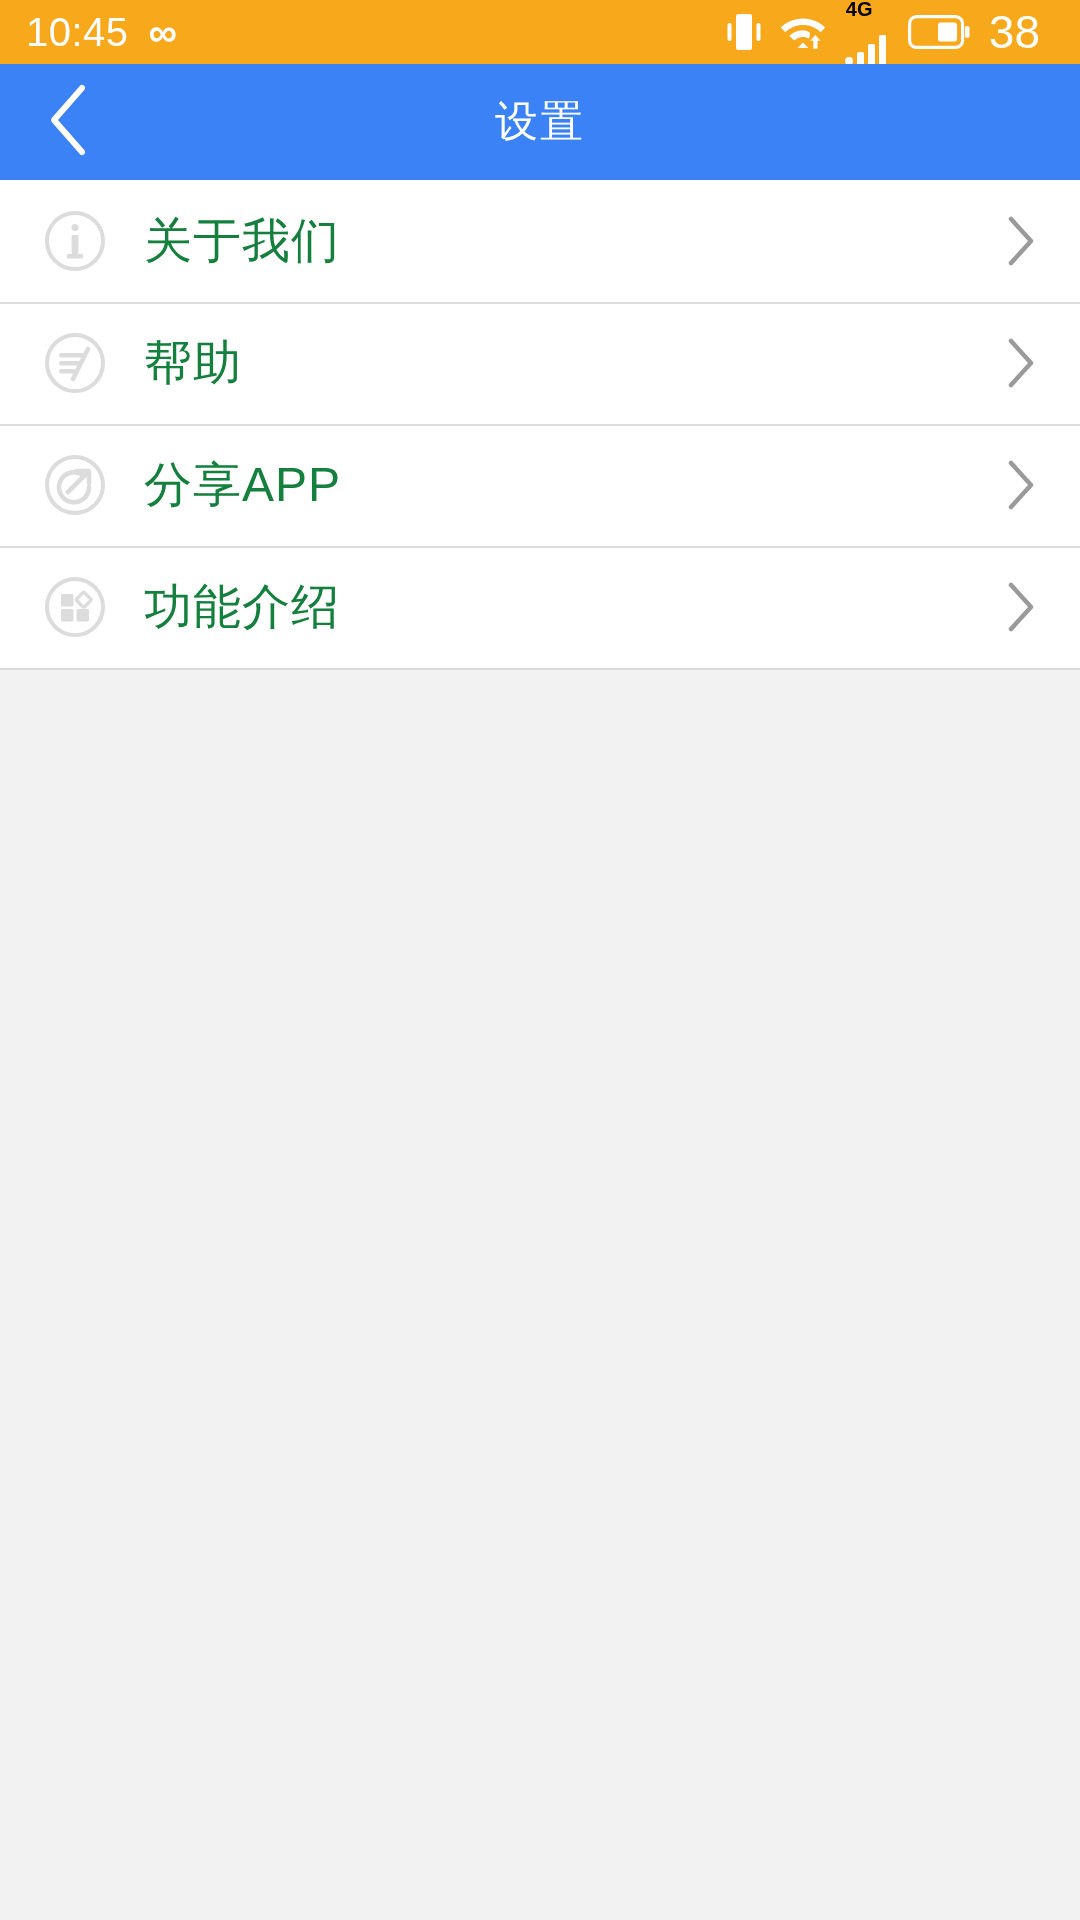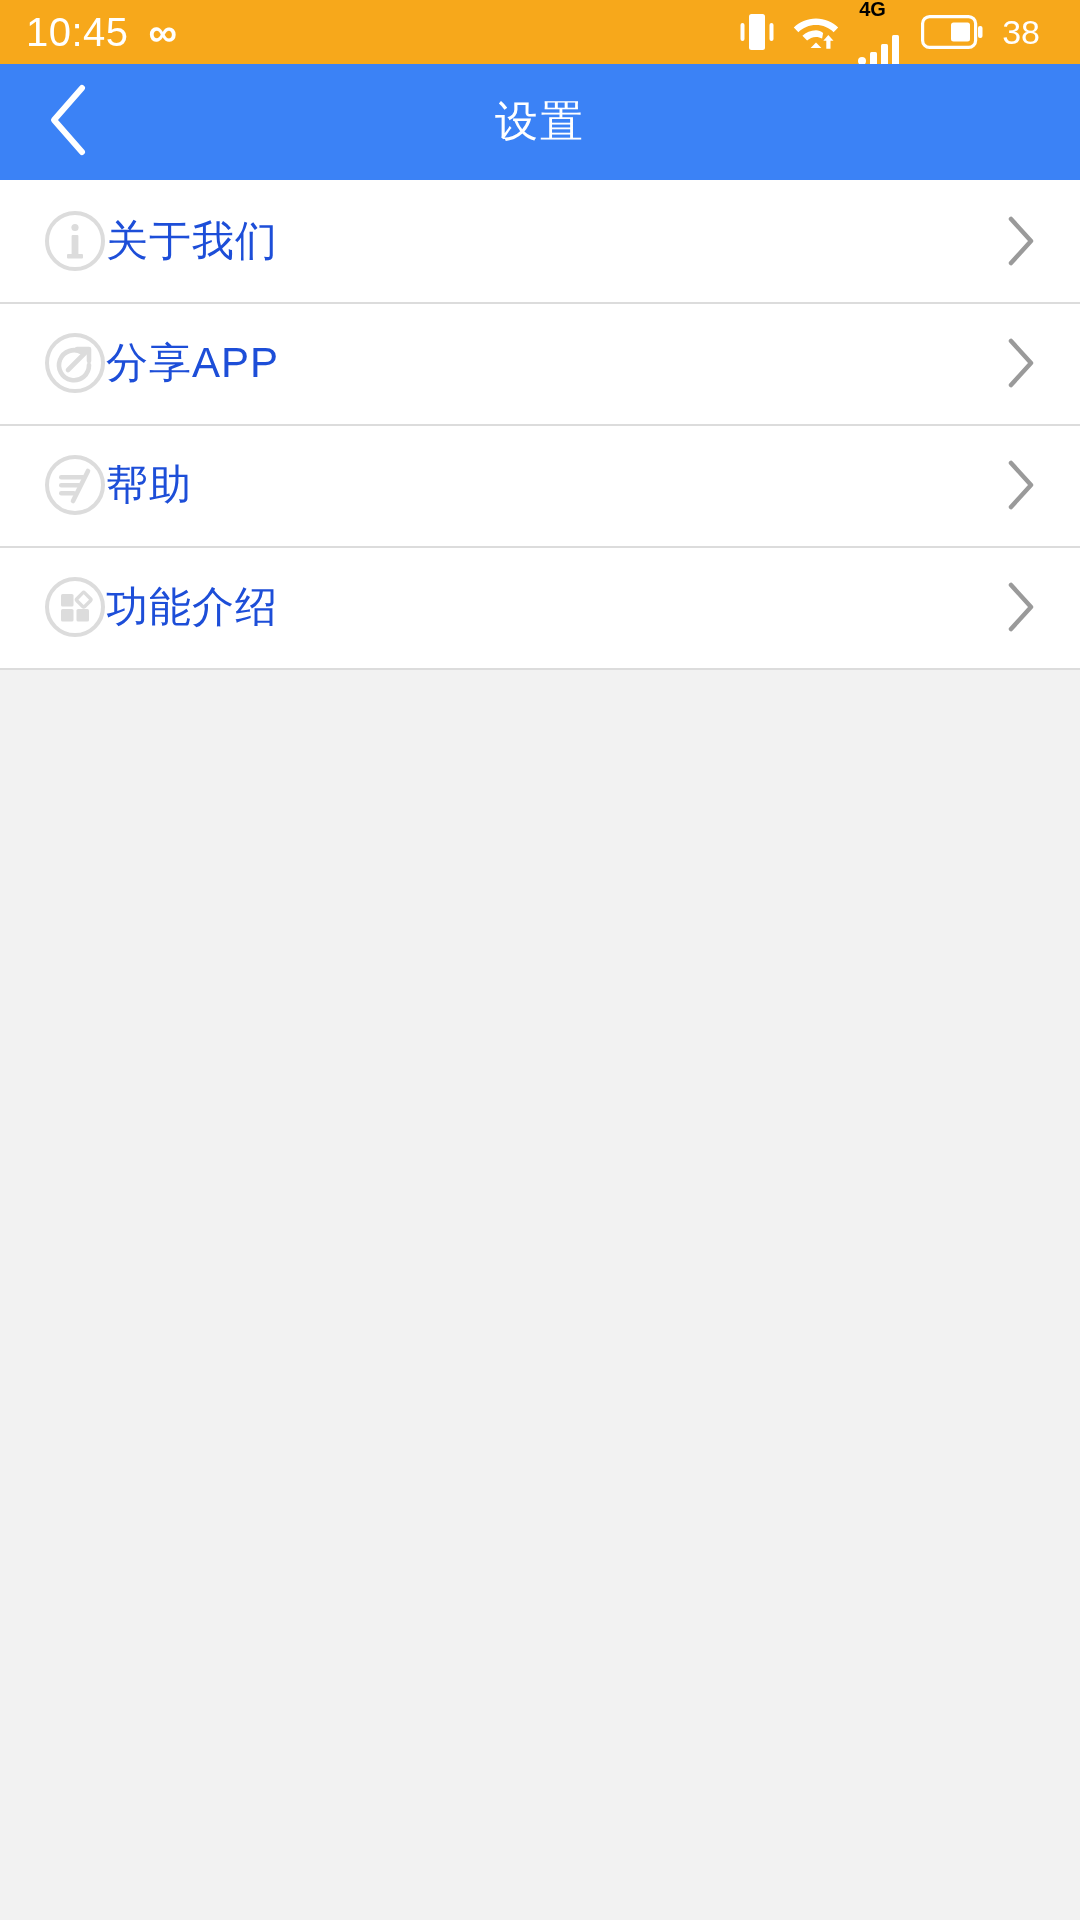--- a/index.html
+++ b/index.html
@@ -14,21 +14,21 @@
   
   .statusbar {
     height:64px; background:#f7a81b; color:#ffffff;
     display:flex; align-items:center; justify-content:space-between;
     padding:0 40px 0 26px; flex:0 0 64px;
   }
   .sb-left { display:flex; align-items:center; gap:20px; }
   .sb-time { font-size:40px; font-weight:400; letter-spacing:0.5px; line-height:1; }
   .sb-infinity { font-size:40px; line-height:1; font-weight:700; letter-spacing:-2px; }
   .sb-right { display:flex; align-items:center; gap:19px; }
-  .sb-batt-text { font-size:34px; line-height:1; }
+  .sb-batt-text { font-size:46px; line-height:1; }
   .ico { display:block; }
 
   
   .header {
     height:116px; background:#3b82f6; position:relative;
     display:flex; align-items:center; flex:0 0 116px;
   }
   .back-btn {
     position:absolute; left:14px; top:0; bottom:0;
     width:110px; display:flex; align-items:center; justify-content:center;
@@ -46,21 +46,21 @@
   }
   .row + .row::before {
     content:""; position:absolute; left:0; right:0; top:0;
     height:2px; background:#dcdcdc;
   }
   .list::after {
     content:""; display:block; height:2px; background:#dcdcdc;
   }
   .row-icon { width:62px; height:62px; flex:0 0 62px; display:flex; align-items:center; justify-content:center; }
   .row-label {
-    font-size:42px; color:#1d4ed8;
+    margin-left:38px; font-size:48px; color:#15803d;
     font-weight:400; letter-spacing:1px; flex:1 1 auto;
   }
   .row-chevron { width:46px; height:46px; flex:0 0 46px; display:flex; align-items:center; justify-content:center; }
 
   
   .filler { flex:1 1 auto; background:#f2f2f2; }
 </style>
 </head>
 <body>
 
@@ -141,55 +141,55 @@
         <svg width="30" height="52" viewBox="0 0 30 52" fill="none" stroke="#9a9a9a" stroke-width="4.5" stroke-linecap="round" stroke-linejoin="round">
           <polyline points="5,4 25,26 5,48"></polyline>
         </svg>
       </span>
     </div>
 
     <div class="row">
       <span class="row-icon">
         <svg width="62" height="62" viewBox="0 0 62 62" fill="none">
           <circle cx="31" cy="31" r="28" stroke="#dcdcdc" stroke-width="4"></circle>
-          <path d="M38 20.5A15 15 0 1 0 45 33" stroke="#dcdcdc" stroke-width="4.6" stroke-linecap="round"></path>
-          <path d="M24 38 L43 19" stroke="#dcdcdc" stroke-width="4.6" stroke-linecap="round"></path>
-          <polyline points="33,17 45,17 45,29" stroke="#dcdcdc" stroke-width="4.6" stroke-linecap="round" stroke-linejoin="round"></polyline>
-        </svg>
-      </span>
-      <span class="row-label">分享APP</span>
-      <span class="row-chevron">
-        <svg width="30" height="52" viewBox="0 0 30 52" fill="none" stroke="#9a9a9a" stroke-width="4.5" stroke-linecap="round" stroke-linejoin="round">
-          <polyline points="5,4 25,26 5,48"></polyline>
-        </svg>
-      </span>
-    </div>
-
-    <div class="row">
-      <span class="row-icon">
-        <svg width="62" height="62" viewBox="0 0 62 62" fill="none">
-          <circle cx="31" cy="31" r="28" stroke="#dcdcdc" stroke-width="4"></circle>
           <rect x="15" y="21" width="26" height="4.4" rx="2.2" fill="#dcdcdc"></rect>
           <rect x="15" y="29" width="22" height="4.4" rx="2.2" fill="#dcdcdc"></rect>
           <rect x="15" y="37" width="17" height="4.4" rx="2.2" fill="#dcdcdc"></rect>
           <path d="M44 17 L29 47" stroke="#dcdcdc" stroke-width="4.6" stroke-linecap="round"></path>
         </svg>
       </span>
       <span class="row-label">帮助</span>
       <span class="row-chevron">
         <svg width="30" height="52" viewBox="0 0 30 52" fill="none" stroke="#9a9a9a" stroke-width="4.5" stroke-linecap="round" stroke-linejoin="round">
           <polyline points="5,4 25,26 5,48"></polyline>
         </svg>
       </span>
     </div>
 
     <div class="row">
       <span class="row-icon">
         <svg width="62" height="62" viewBox="0 0 62 62" fill="none">
           <circle cx="31" cy="31" r="28" stroke="#dcdcdc" stroke-width="4"></circle>
+          <path d="M38 20.5A15 15 0 1 0 45 33" stroke="#dcdcdc" stroke-width="4.6" stroke-linecap="round"></path>
+          <path d="M24 38 L43 19" stroke="#dcdcdc" stroke-width="4.6" stroke-linecap="round"></path>
+          <polyline points="33,17 45,17 45,29" stroke="#dcdcdc" stroke-width="4.6" stroke-linecap="round" stroke-linejoin="round"></polyline>
+        </svg>
+      </span>
+      <span class="row-label">分享APP</span>
+      <span class="row-chevron">
+        <svg width="30" height="52" viewBox="0 0 30 52" fill="none" stroke="#9a9a9a" stroke-width="4.5" stroke-linecap="round" stroke-linejoin="round">
+          <polyline points="5,4 25,26 5,48"></polyline>
+        </svg>
+      </span>
+    </div>
+
+    <div class="row">
+      <span class="row-icon">
+        <svg width="62" height="62" viewBox="0 0 62 62" fill="none">
+          <circle cx="31" cy="31" r="28" stroke="#dcdcdc" stroke-width="4"></circle>
           <rect x="17" y="18" width="12.5" height="12.5" rx="1.6" fill="#dcdcdc"></rect>
           <rect x="17" y="33" width="12.5" height="12.5" rx="1.6" fill="#dcdcdc"></rect>
           <rect x="32.5" y="33" width="12.5" height="12.5" rx="1.6" fill="#dcdcdc"></rect>
           <rect x="34.2" y="18.2" width="11" height="11" rx="1.4" fill="none" stroke="#dcdcdc" stroke-width="3.4" transform="rotate(45 39.7 23.7)"></rect>
         </svg>
       </span>
       <span class="row-label">功能介绍</span>
       <span class="row-chevron">
         <svg width="30" height="52" viewBox="0 0 30 52" fill="none" stroke="#9a9a9a" stroke-width="4.5" stroke-linecap="round" stroke-linejoin="round">
           <polyline points="5,4 25,26 5,48"></polyline>

